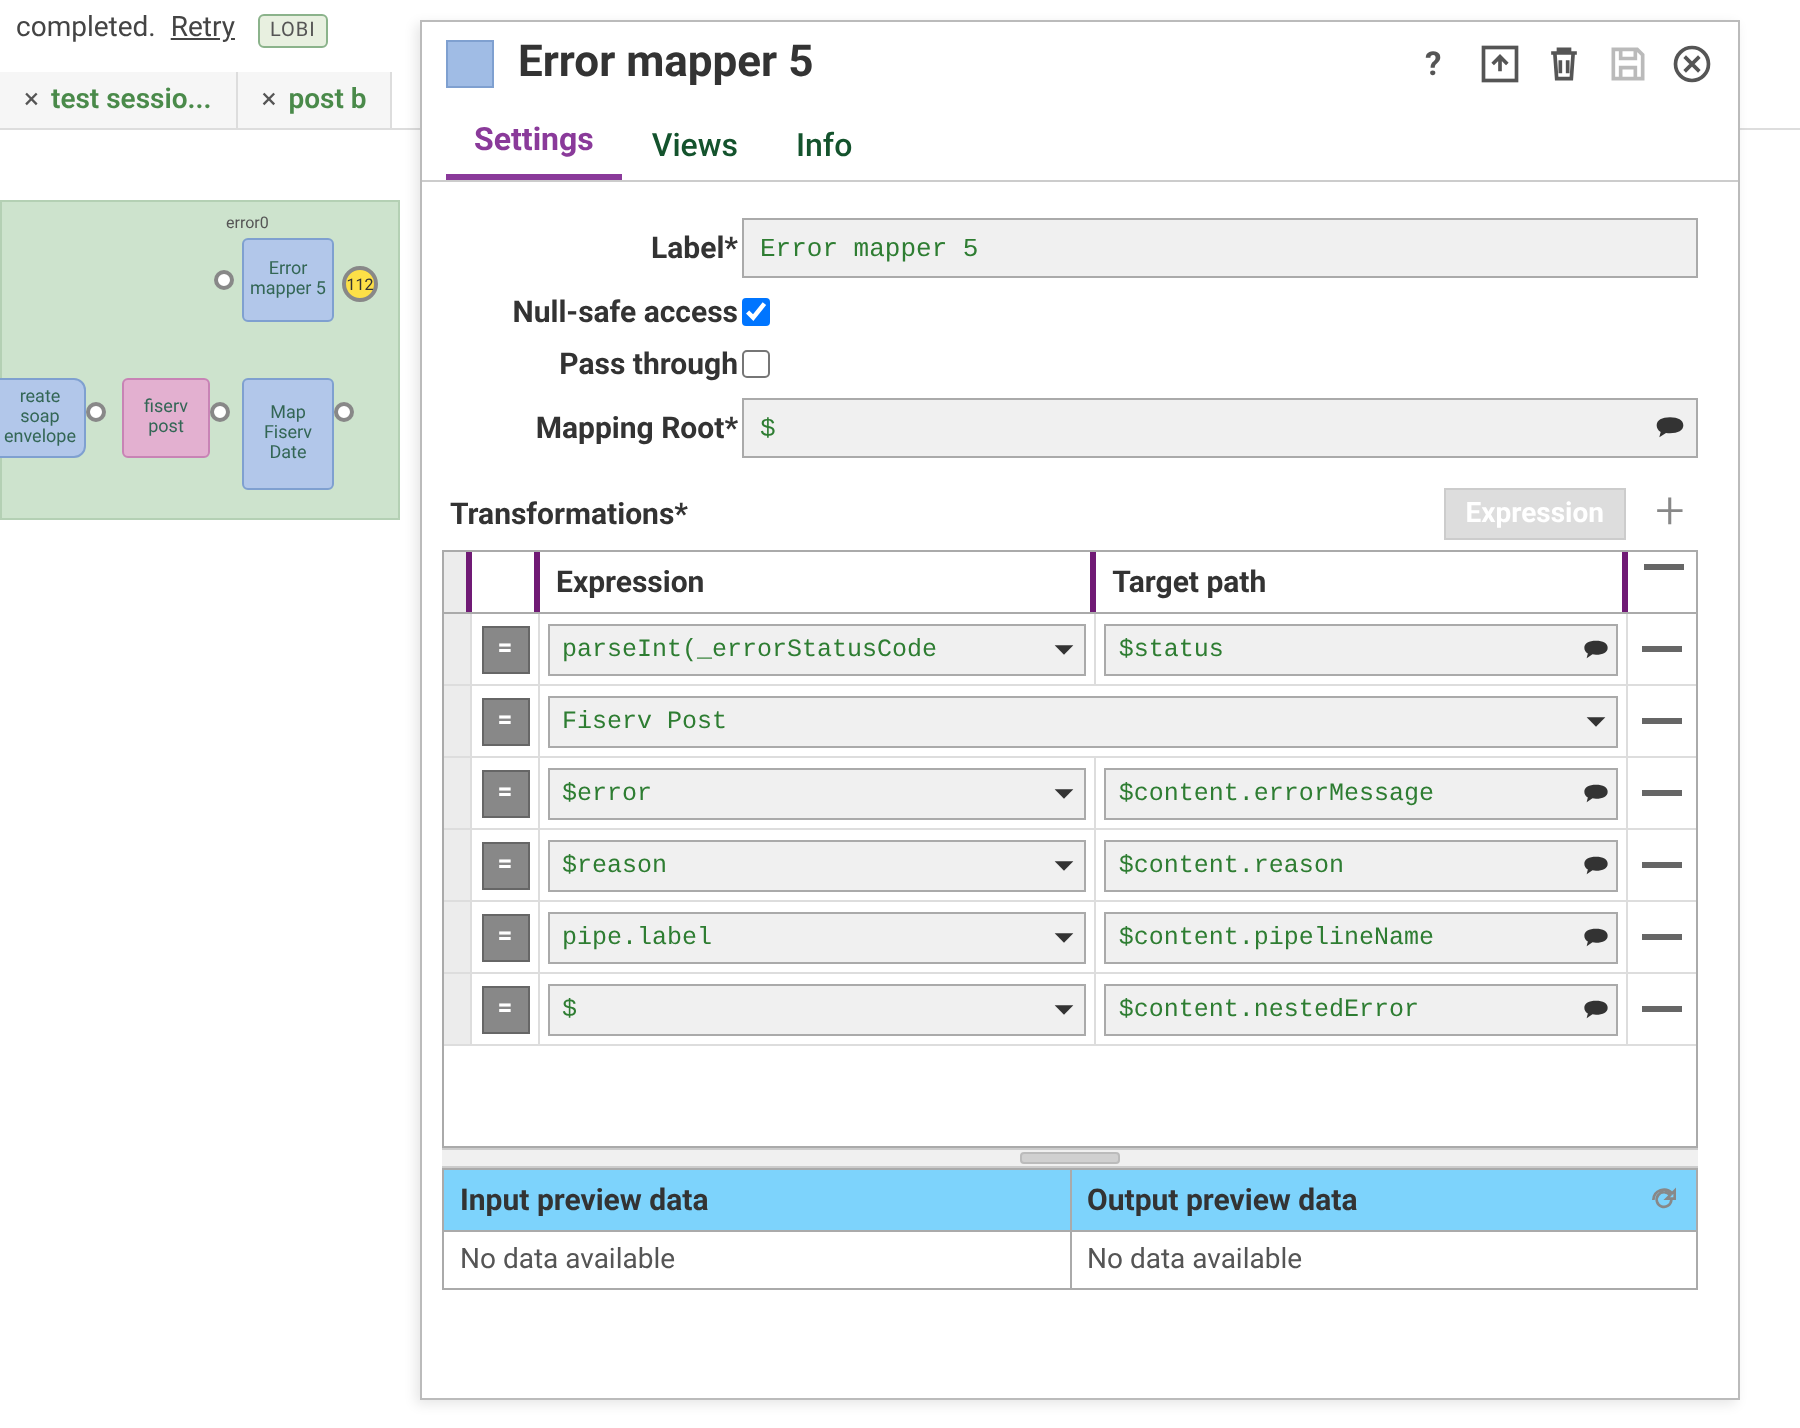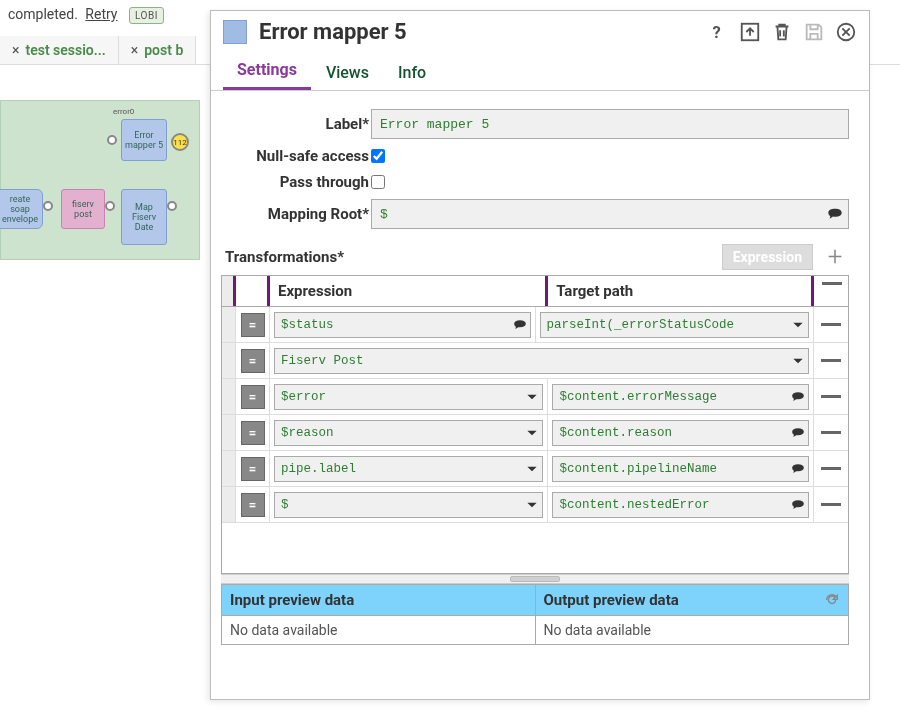--- a/index.html
+++ b/index.html
@@ -301,30 +301,30 @@
         <div class="t-hcell remove">
             <div class="minus-h"></div>
           </div>
       </div>
       <div id="rows-host">
           <div class="t-row">
     <div class="t-cell handle"></div>
     <div class="t-cell eq">
               <div class="eq-box">=</div>
             </div>
+    <div class="t-cell expr">
+      <input class="cell-input" value="parseInt(_errorStatusCode" style="">
+      <svg class="cell-arrow" width="14" height="14" viewBox="0 0 24 24">
+                <path d="M4 8l8 8 8-8z" fill="#333"></path>
+              </svg>
+    </div>
     <div class="t-cell tgt">
       <input class="cell-input" value="$status" style="">
       <svg class="cell-arrow" width="14" height="14" viewBox="0 0 24 24">
                 <path d="M2 10c0-4 4-6 10-6s10 2 10 6-4 6-10 6c-1 0-2 0-3-.3L4 19l1-4c-2-1-3-3-3-5z" fill="#333"></path>
-              </svg>
-    </div>
-    <div class="t-cell expr">
-      <input class="cell-input" value="parseInt(_errorStatusCode" style="">
-      <svg class="cell-arrow" width="14" height="14" viewBox="0 0 24 24">
-                <path d="M4 8l8 8 8-8z" fill="#333"></path>
               </svg>
     </div>
     <div class="t-cell remove">
               <div class="minus-h"></div>
             </div>
   </div>
           <div class="t-row">
     <div class="t-cell handle"></div>
     <div class="t-cell eq">
               <div class="eq-box">=</div>

